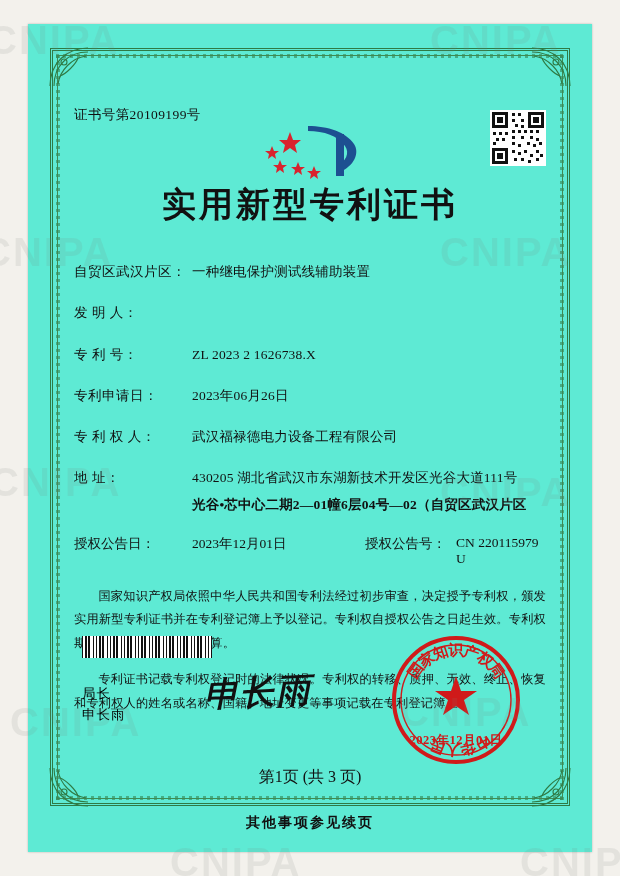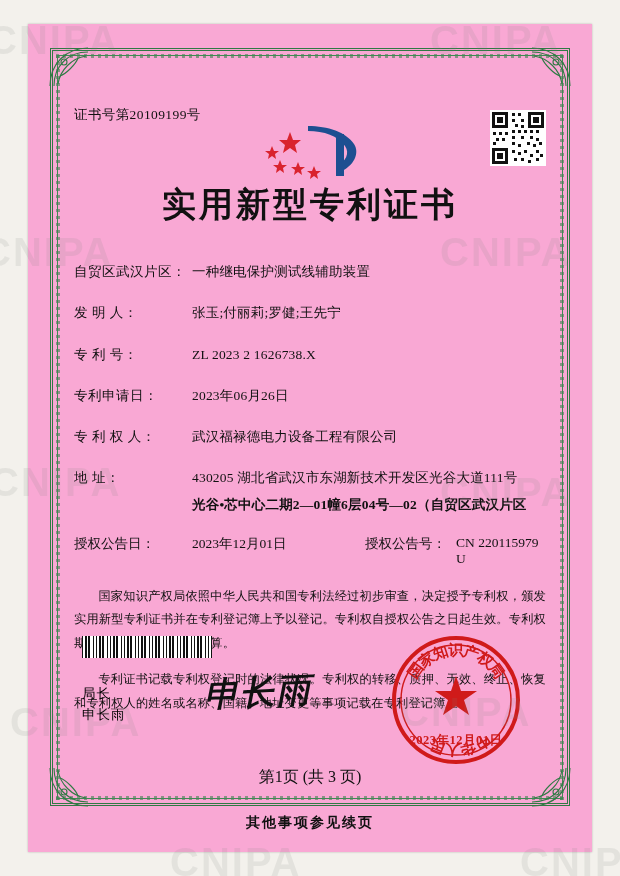--- a/index.html
+++ b/index.html
@@ -43,21 +43,21 @@
   .wm-9 { left: 170px;  top: 840px; }
   .wm-10 { left: 520px; top: 840px; }
 
   
   .page {
     position: absolute;
     left: 28px;
     top: 24px;
     width: 564px;
     height: 828px;
-    background: #f9a8d4;
+    background: #5eead4;
     box-shadow: 0 0 2px rgba(0,0,0,0.25);
   }
 
   
   .frame-outer {
     position: absolute;
     left: 22px;
     top: 24px;
     right: 22px;
     bottom: 46px;
@@ -421,21 +421,20 @@
 
     <div class="fields">
 
       <div class="field-row">
         <div class="field-label">自贸区武汉片区：</div>
         <div class="field-value">一种继电保护测试线辅助装置</div>
       </div>
 
       <div class="field-row">
         <div class="field-label spread">发 明 人：</div>
-        <div class="field-value">张玉;付丽莉;罗健;王先宁</div>
       </div>
 
       <div class="field-row">
         <div class="field-label spread">专 利 号：</div>
         <div class="field-value">ZL 2023 2 1626738.X</div>
       </div>
 
       <div class="field-row">
         <div class="field-label spread">专利申请日：</div>
         <div class="field-value">2023年06月26日</div>

